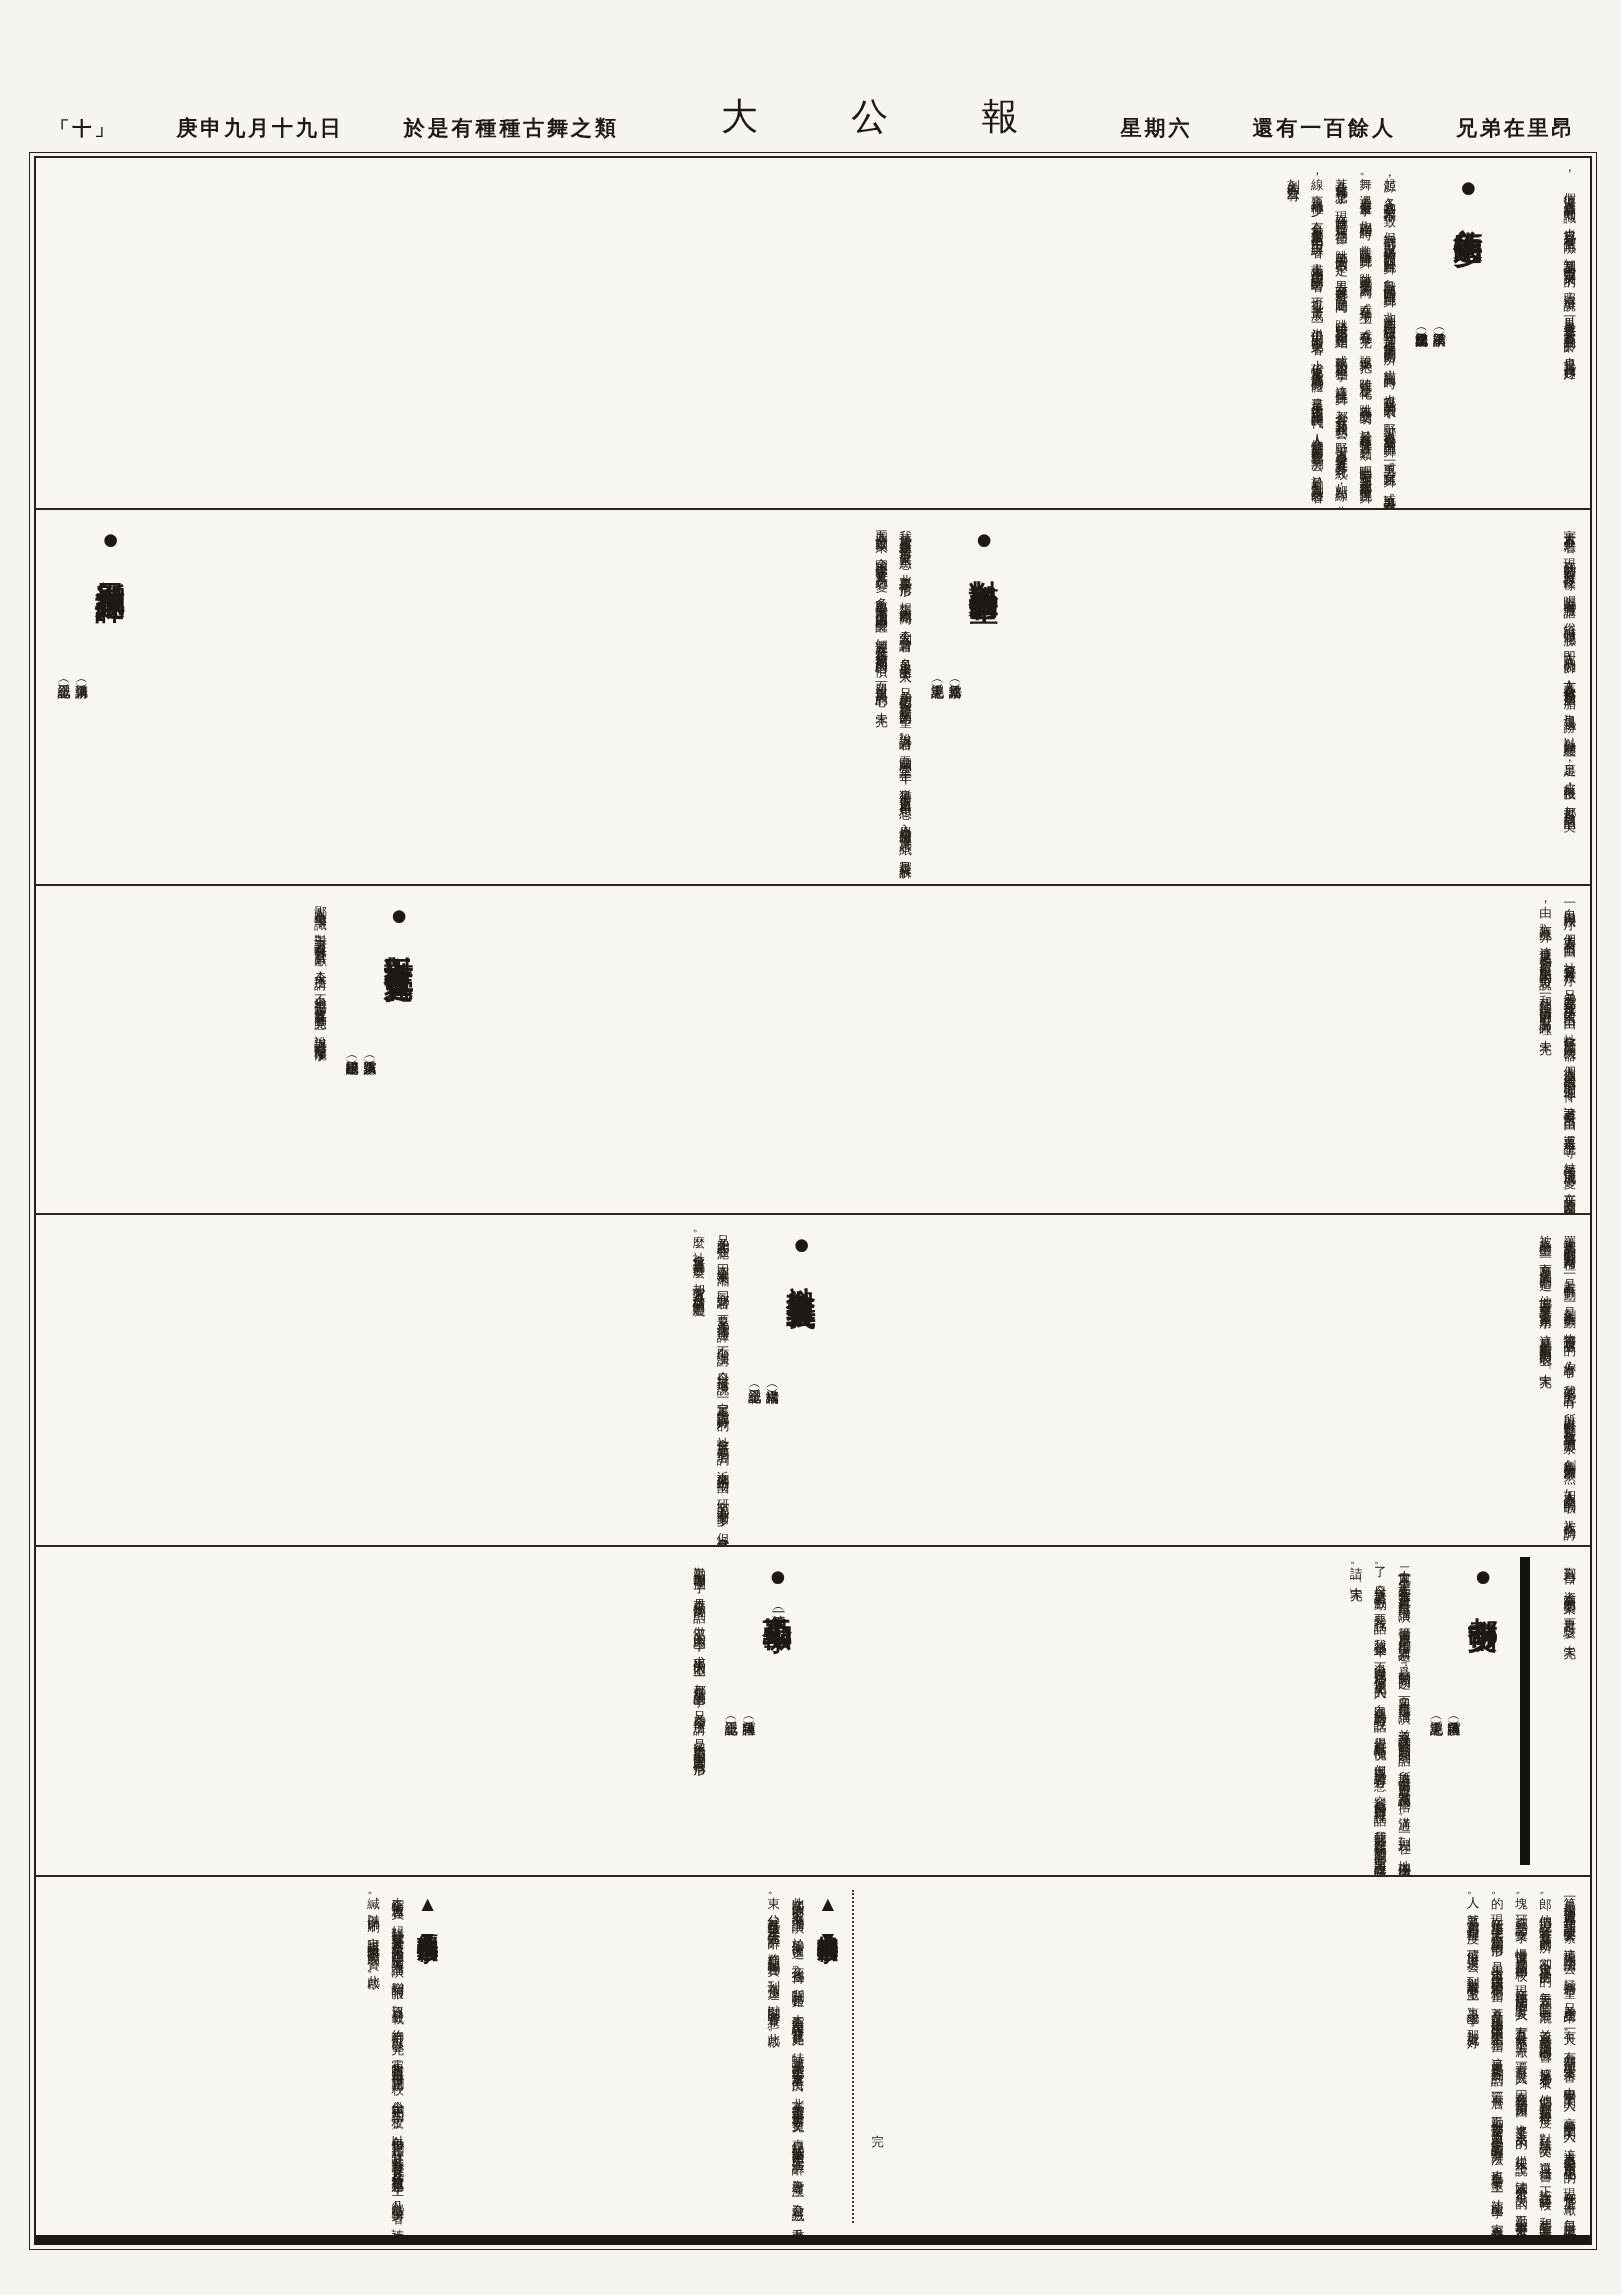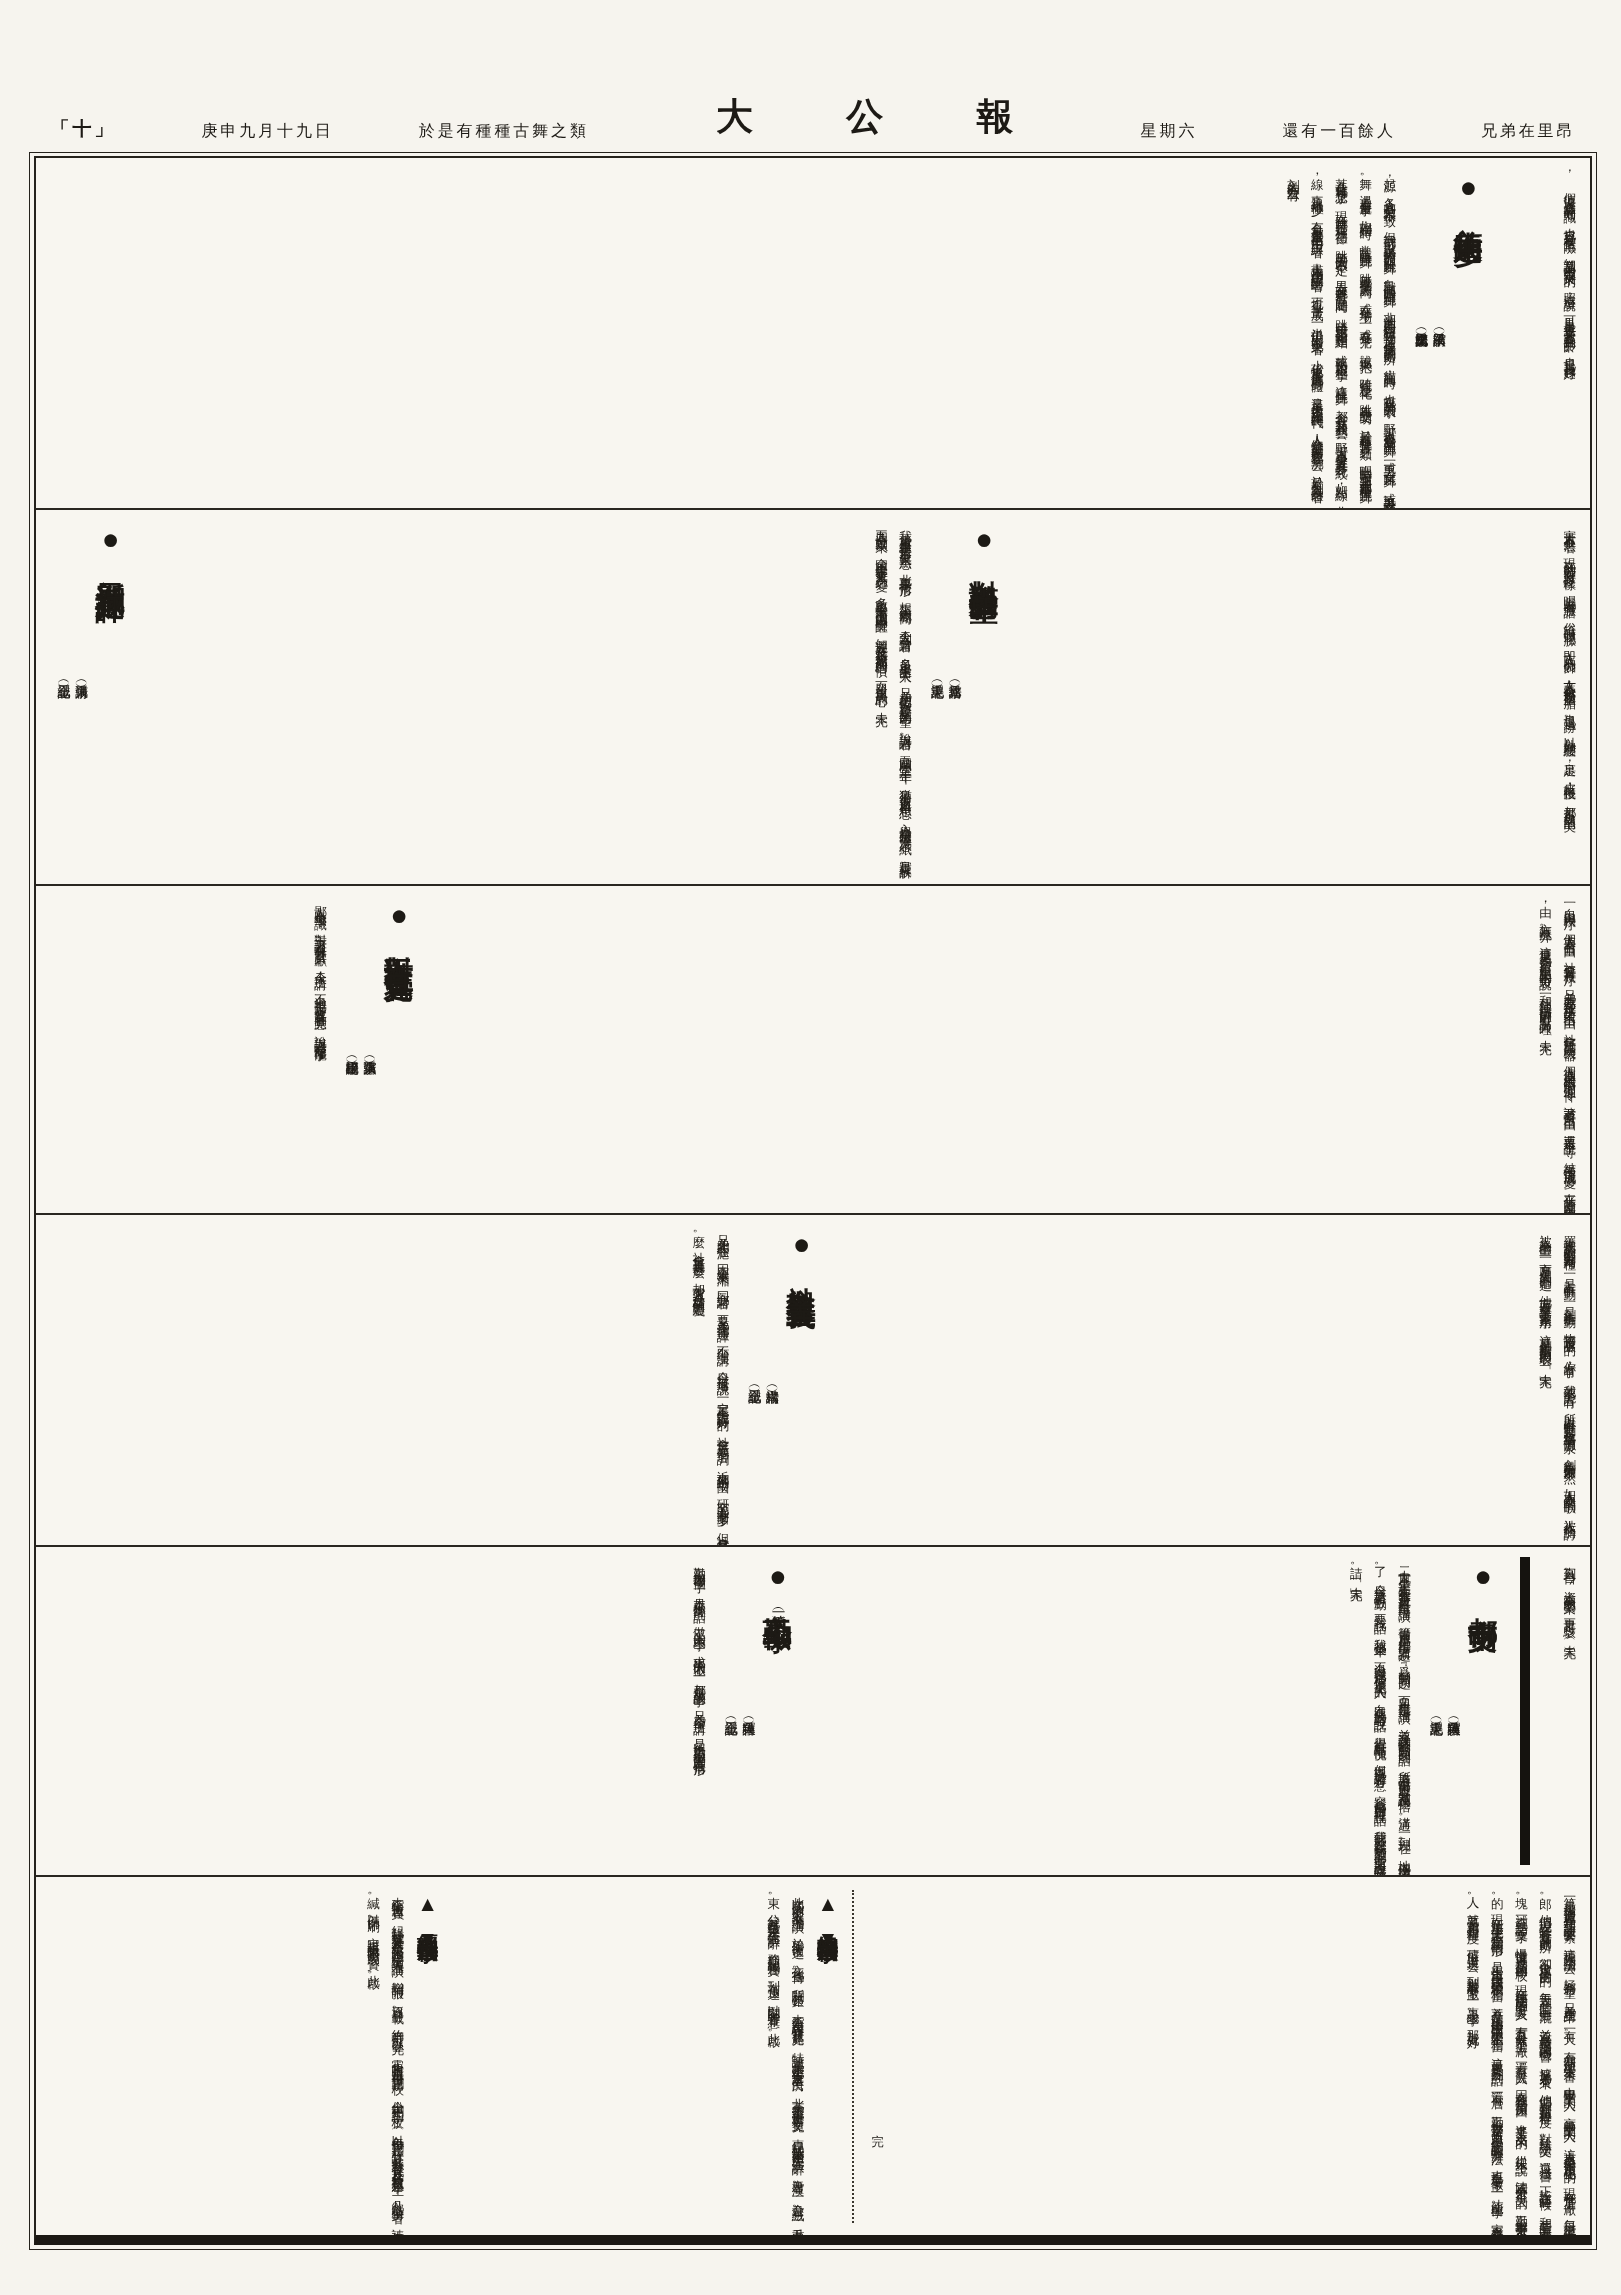--- a/index.html
+++ b/index.html
@@ -11,22 +11,22 @@
     position:relative;
     overflow:hidden;
   }
   .sheet{position:absolute;left:29px;top:86px;width:1568px;}
   
   .masthead{
     display:flex;flex-direction:row-reverse;align-items:flex-end;
     justify-content:space-between;
     padding:5.8px 21.6px 10px 21.6px;
   }
-  .mh-item{font-size:16px;font-weight:400;letter-spacing:2.9px;white-space:nowrap;}
-  .mh-paper{font-size:37px;font-weight:700;letter-spacing:42px;padding-left:42px;}
+  .mh-item{font-size:21px;font-weight:700;letter-spacing:2.9px;white-space:nowrap;}
+  .mh-paper{font-size:37px;font-weight:400;letter-spacing:42px;padding-left:42px;}
   .mh-page{font-size:19px;font-weight:700;}
   
   .frame{
     border:1.4px solid #25221c;
     padding:3.6px;
   }
   .frame-inner{
     border:2.9px solid #25221c;
     border-bottom:10px solid #1c1914;
     background:#f8f6f0;

